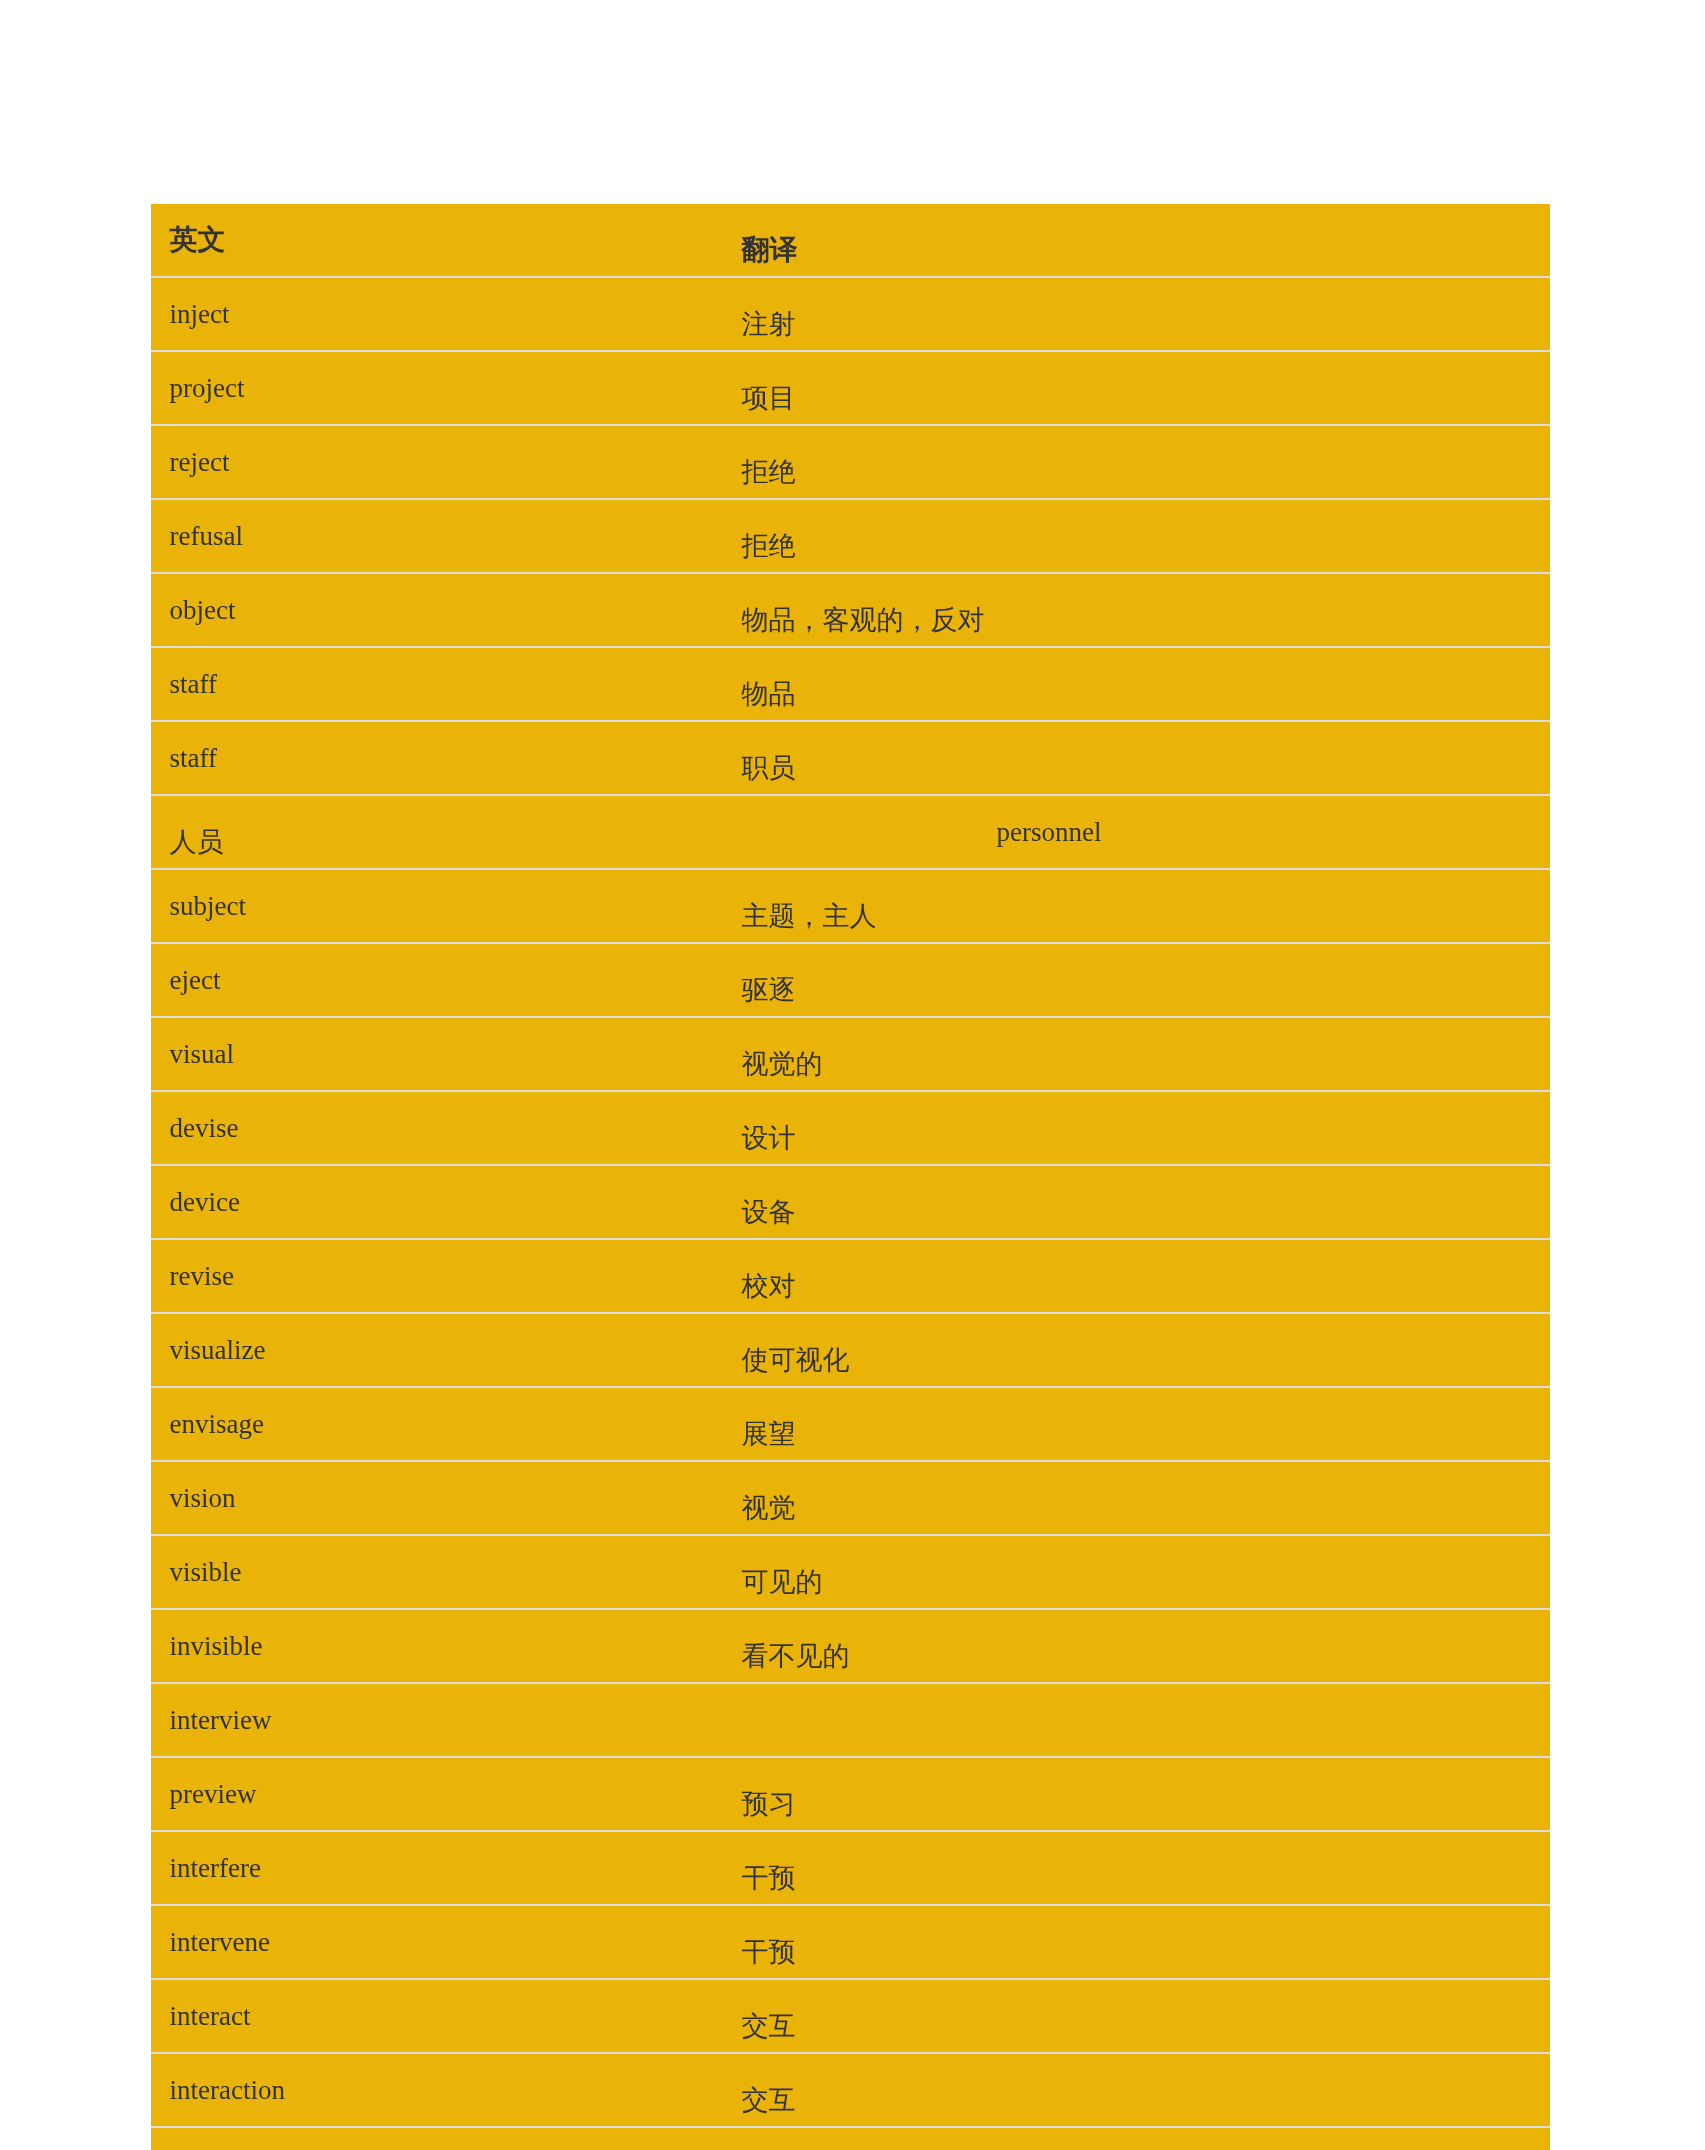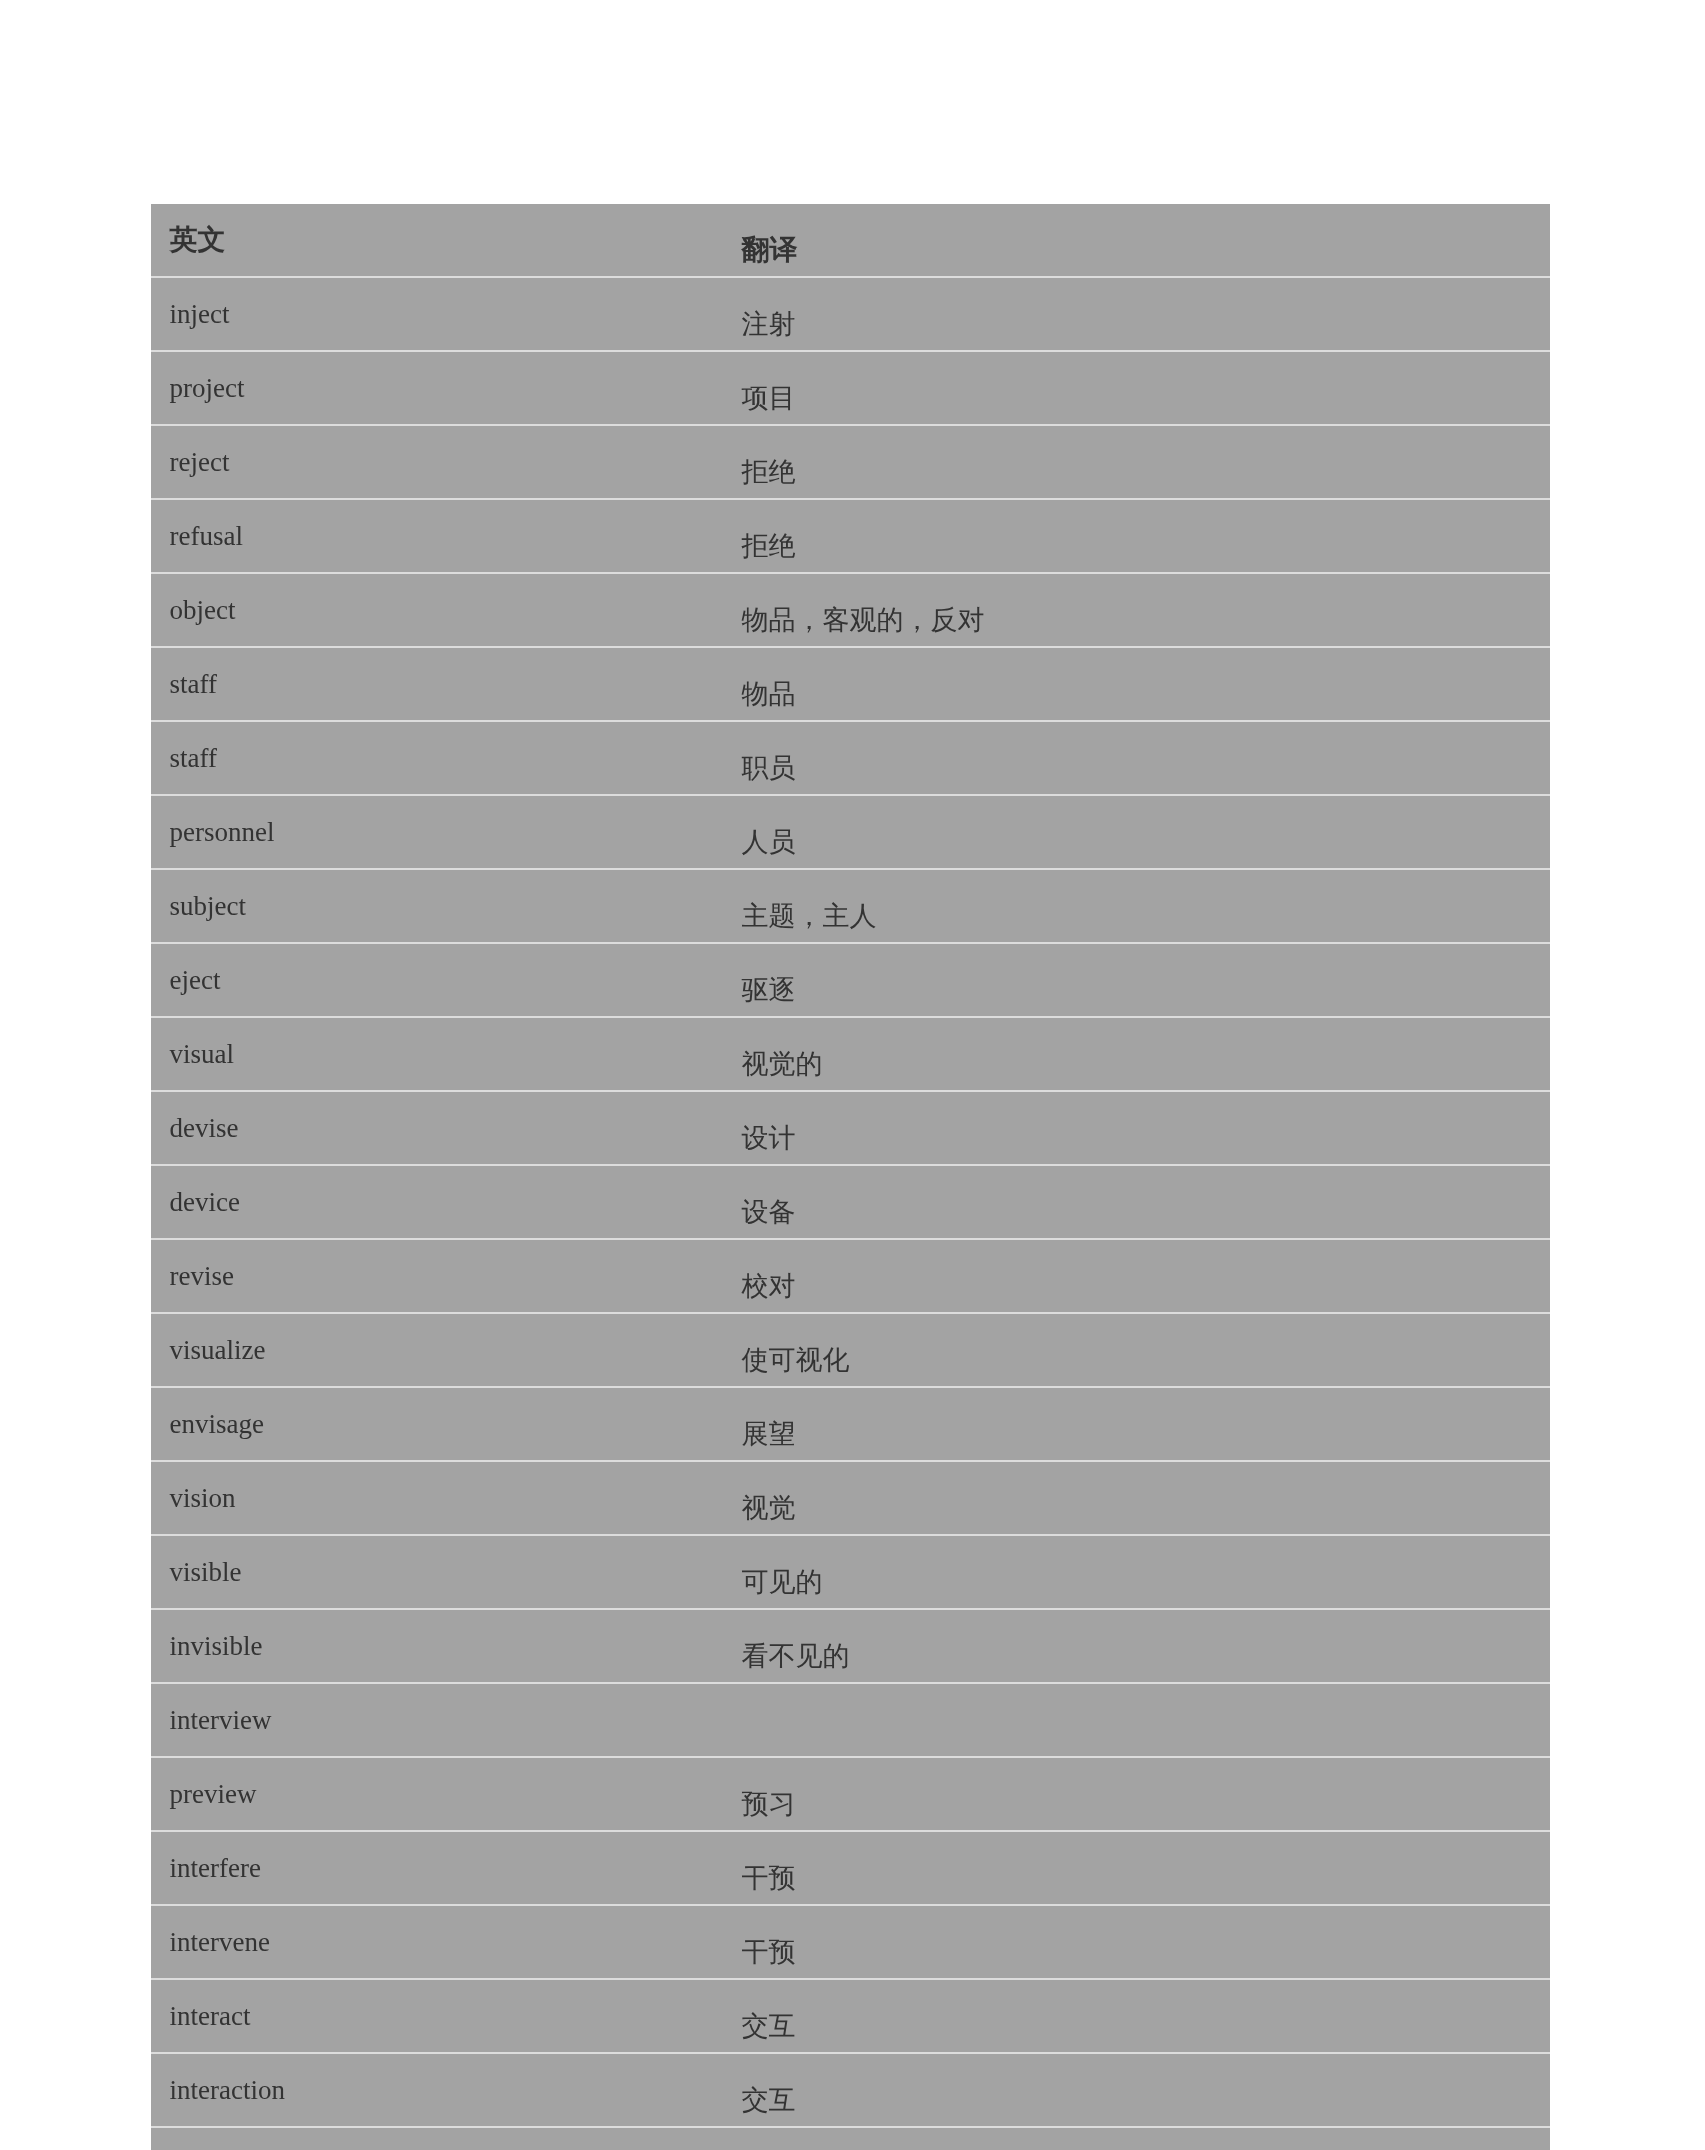--- a/index.html
+++ b/index.html
@@ -20,21 +20,21 @@
     position: absolute;
     left: 151px;
     top: 204px;
     width: 1399px;
   }
   .row {
     display: flex;
     align-items: center;
     height: 74px;
     border-bottom: 2.6px solid #dcdcdc;
-    background: #a3a3a3;
+    background: #eab308;
   }
   .cell {
     padding-left: 18.5px;
     white-space: nowrap;
     overflow: visible;
   }
   .col-en { width: 572px; flex: 0 0 572px; }
   .col-zh { flex: 1 1 auto; margin-top: 19px; }
   .header-row .cell {
     font-family: "Liberation Sans", sans-serif;
@@ -92,22 +92,22 @@
     <div class="cell col-en en-text">staff</div>
     <div class="cell col-zh zh-text">物品</div>
   </div>
 
   <div class="row">
     <div class="cell col-en en-text">staff</div>
     <div class="cell col-zh zh-text">职员</div>
   </div>
 
   <div class="row">
+    <div class="cell col-zh zh-text">人员</div>
     <div class="cell col-en en-text">personnel</div>
-    <div class="cell col-zh zh-text">人员</div>
   </div>
 
   <div class="row">
     <div class="cell col-en en-text">subject</div>
     <div class="cell col-zh zh-text">主题，主人</div>
   </div>
 
   <div class="row">
     <div class="cell col-en en-text">eject</div>
     <div class="cell col-zh zh-text">驱逐</div>

